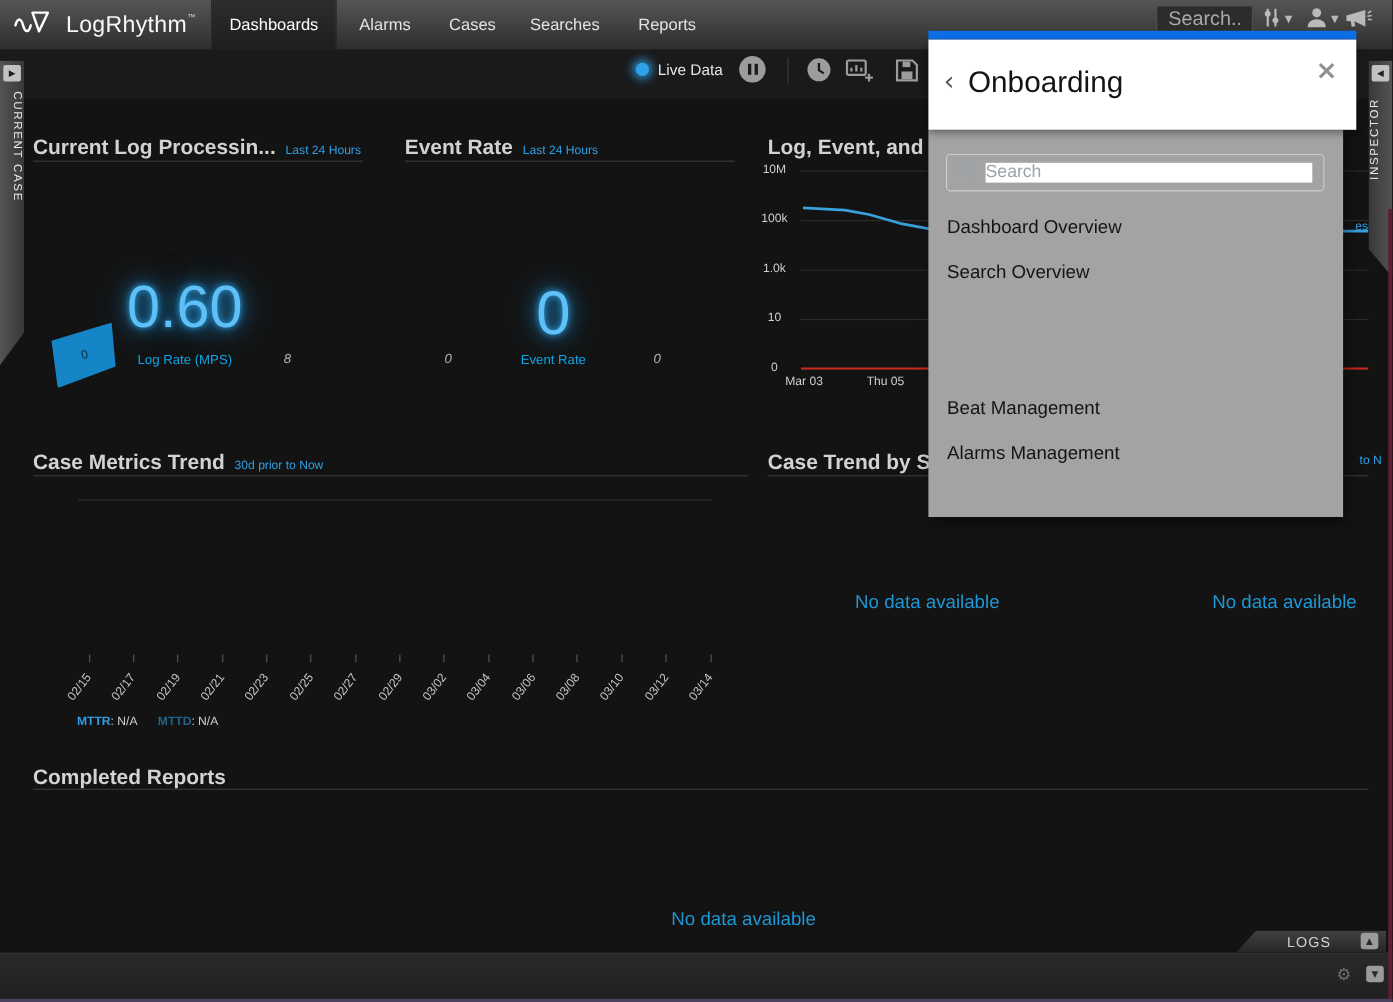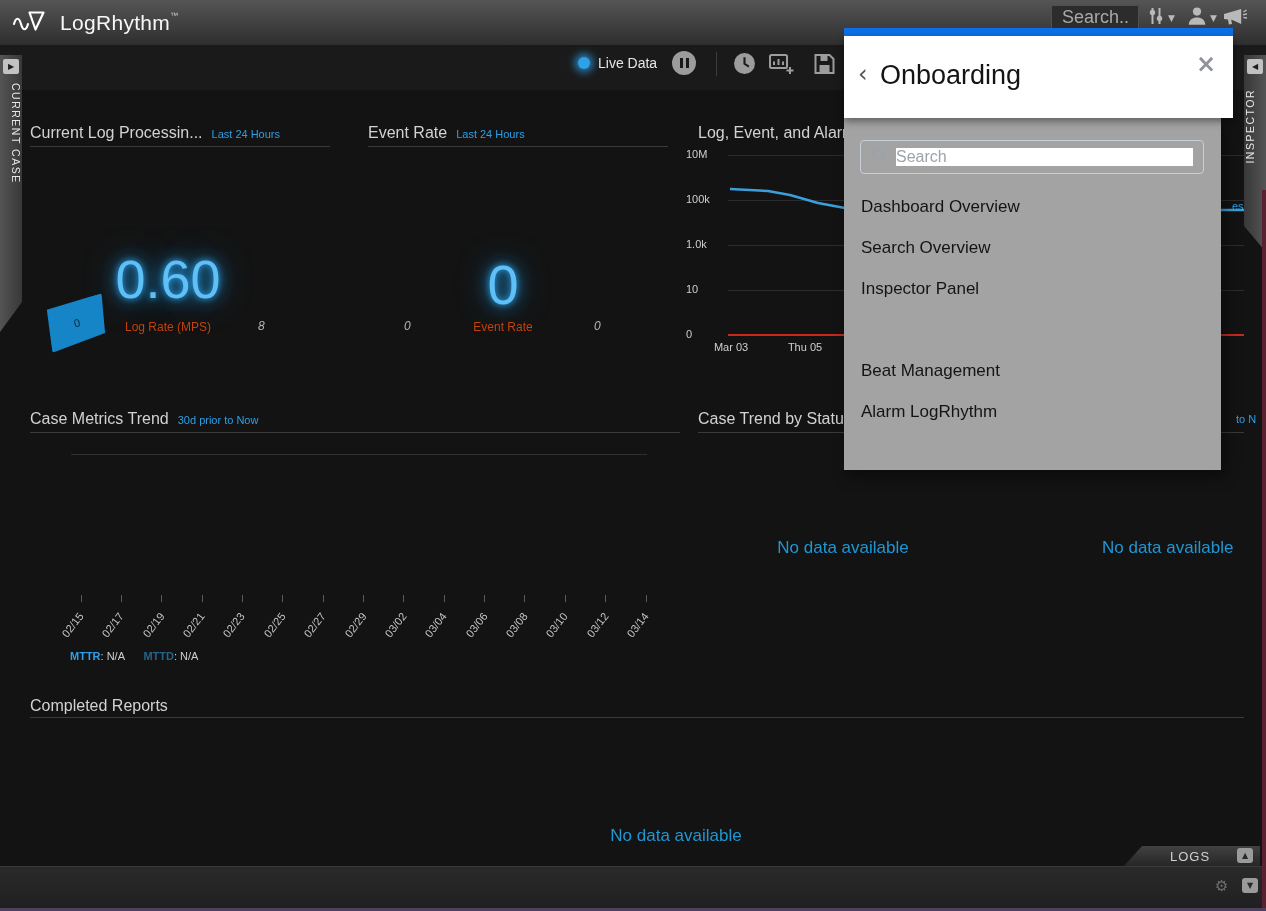--- a/index.html
+++ b/index.html
@@ -32,29 +32,29 @@
 
   
   .side-tab { top:55px; width:22px; background:linear-gradient(to right,#545454,#383838); z-index:30; cursor:pointer; }
   .side-tab.left { left:0; height:277px; clip-path:polygon(0 0,100% 0,100% calc(100% - 30px),0 100%); }
   .side-tab.right { left:1244px; height:197px; clip-path:polygon(0 0,100% 0,100% 100%,0 calc(100% - 26px)); background:linear-gradient(to left,#545454,#383838); }
   .side-arrow { left:3px; top:4px; width:16px; height:15px; background:#c2c2c2; border-radius:2px; color:#1e1e1e; font-size:8px; display:flex; align-items:center; justify-content:center; cursor:pointer; }
   .side-label { left:0; top:28px; width:22px; color:#e8e8e8; font-size:10.5px; letter-spacing:1.5px; writing-mode:vertical-rl; text-align:left; }
   .side-tab.right .side-label { transform:rotate(180deg); top:34px; }
 
   
-  .w-title { color:#d2d2d2; font-size:16px; font-weight:normal; white-space:nowrap; }
+  .w-title { color:#d2d2d2; font-size:19px; font-weight:bold; white-space:nowrap; }
   .w-range { color:#2e9fe6; font-size:11px; margin-left:9px; font-weight:normal; }
   .hline { height:1px; background:#3a3a3a; }
   .glow-num { color:#5fc0f7; text-shadow:0 0 6px #2ea3ec,0 0 16px #1e8ed2,0 0 32px rgba(30,142,210,.75); text-align:center; }
-  .g-sub { color:#c2410c; font-size:12px; text-align:center; white-space:nowrap; }
+  .g-sub { color:#0ea5e9; font-size:12px; text-align:center; white-space:nowrap; }
   .g-tick { color:#b5b5b5; font-size:12px; font-style:italic; }
   .gauge-quad { left:46px; top:300px; width:62px; height:46px; background:#1585c8; clip-path:polygon(8% 6%,100% 0,90% 86%,0 100%); transform:rotate(-14deg); display:flex; align-items:center; justify-content:center; }
   .gauge-quad span { color:#0a2a3d; font-size:11px; }
-  .ytick { width:36px; text-align:left; color:#cfcfcf; font-size:11px; }
+  .ytick { width:36px; text-align:center; color:#cfcfcf; font-size:11px; }
   .xtick { width:60px; text-align:center; color:#cfcfcf; font-size:11px; }
   .gridline { left:728px; width:516px; height:1px; background:#2c2c2c; }
   .no-data { color:#1f97d4; font-size:17px; white-space:nowrap; }
   .cm-tick { width:1px; height:7px; background:#5a5a5a; }
   .cm-label { color:#c6c6c6; font-size:11px; width:56px; text-align:right; transform:rotate(-52deg); transform-origin:100% 50%; }
   .legend-k { font-size:11px; font-weight:bold; }
   .legend-v { font-size:11px; color:#cfcfcf; font-weight:normal; }
   .clip-frag { color:#2e9fe6; font-size:11px; white-space:nowrap; }
 
   
@@ -84,20 +84,27 @@
 
 <div class="abs topnav">
   <div class="abs logo">
     <span>
       <svg width="40" height="26" viewBox="0 0 40 26">
           <path d="M2 16c2-7 5-7 7 0s5 7 7 0" stroke="#fff" stroke-width="2.2" fill="none" stroke-linecap="round"></path>
           <path d="M17.5 4.5h14l-8 17z" stroke="#fff" stroke-width="2.2" fill="none" stroke-linejoin="round"></path>
         </svg>
     </span>
     <span class="logo-text"><span>LogRhythm</span><span class="logo-tm">™</span></span>
+  </div>
+  <div class="abs navtabs">
+    <div class="navtab active" style="width:114px">Dashboards</div>
+    <div class="navtab" style="width:88px">Alarms</div>
+    <div class="navtab" style="width:71px">Cases</div>
+    <div class="navtab" style="width:97px">Searches</div>
+    <div class="navtab" style="width:89px">Reports</div>
   </div>
   <input class="abs nav-search" placeholder="Search..." style="">
   <div class="abs nav-ic" style="left:1146px">
     <span><svg width="20" height="20" viewBox="0 0 20 20">
           <path d="M6.5 2v16M13.5 2v16" stroke="#b9b9b9" stroke-width="2"></path>
           <circle cx="6.5" cy="6.5" r="2.7" fill="#b9b9b9"></circle>
           <circle cx="13.5" cy="12.5" r="2.7" fill="#b9b9b9"></circle>
         </svg></span>
     <span class="caret icon">▼</span>
   </div>
@@ -260,23 +267,22 @@
 <div class="abs panel-body">
   <div class="abs panel-search">
     <span><svg width="17" height="17" viewBox="0 0 17 17">
           <circle cx="7" cy="7" r="5.3" stroke="#9aa2ac" stroke-width="1.6" fill="none"></circle>
           <path d="M11 11l4.5 4.5" stroke="#9aa2ac" stroke-width="1.6"></path>
         </svg></span>
     <input placeholder="Search" style="">
   </div>
   <div class="abs menu-item" style="top:79px">Dashboard Overview</div>
   <div class="abs menu-item" style="top:120px">Search Overview</div>
-  <div class="abs menu-item" style="top:161px">Inspector Panel</div>
   <div class="abs menu-item" style="top:243px">Beat Management</div>
-  <div class="abs menu-item" style="top:284px">Alarm LogRhythm</div>
+  <div class="abs menu-item" style="top:284px">Alarms Management</div>
 </div>
 
 <div class="abs logs-tab">
   <span class="abs logs-label">LOGS</span>
   <span class="abs sq-btn icon" style="left:113px;top:2px">▲</span>
 </div>
 <div class="abs bottombar">
   <span class="abs gear icon">⚙</span>
   <span class="abs sq-btn icon" style="left:1242px;top:11px">▼</span>
 </div>

